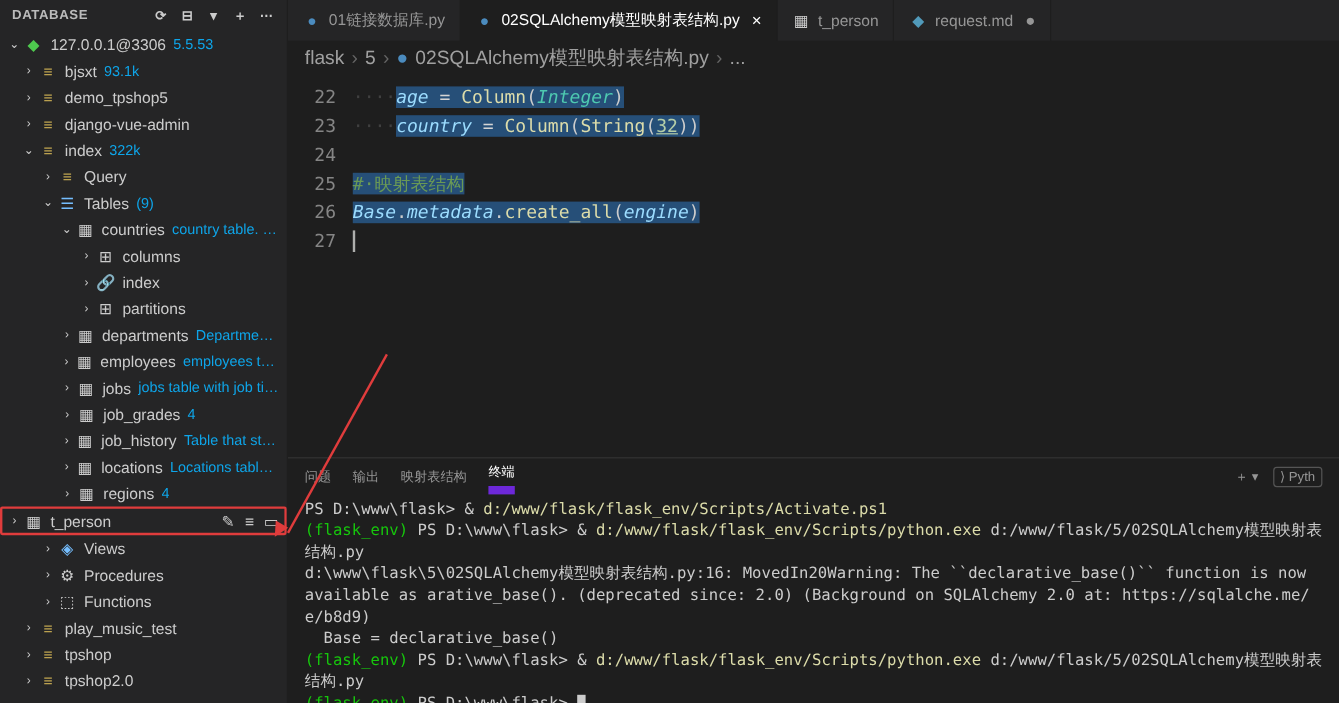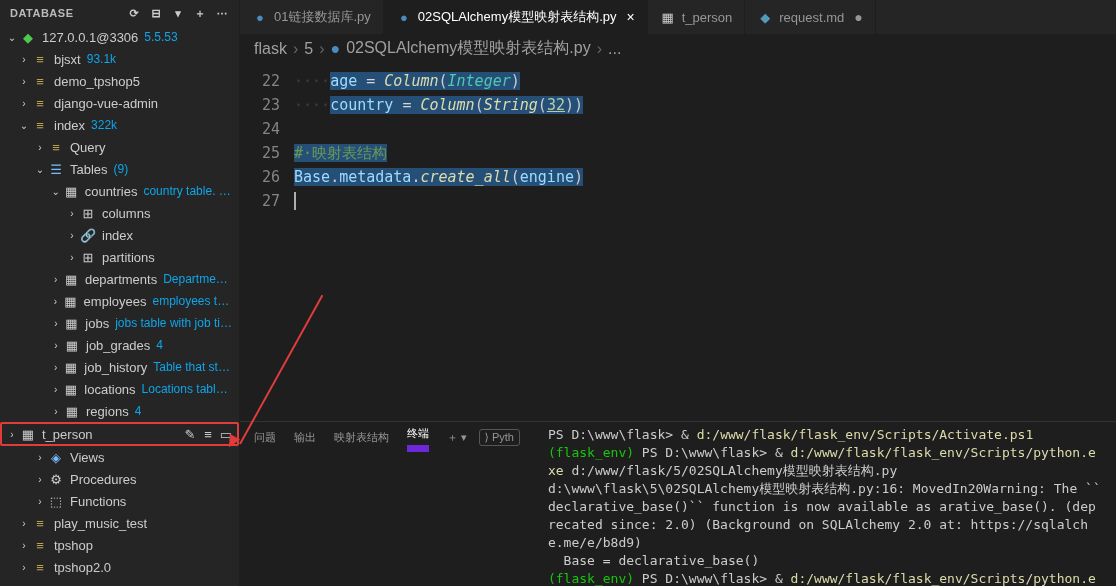--- a/index.html
+++ b/index.html
@@ -61,29 +61,29 @@
 .tab .ticon { margin-right:0; }
 .tab .close { margin-left:4px; font-size:14px; }
 .breadcrumbs { display:flex; align-items:center; padding:4px 14px; font-size:16px; color:#a0a0a0; gap:6px; }
 .breadcrumbs .sep { color:#666; }
 .editor { flex:1; display:flex; font-family: Consolas, monospace; font-size:15px; position:relative; min-height:0; overflow:hidden;}
 .gutter { width:54px; text-align:right; color:#858585; padding:6px 14px 6px 0; line-height:24px; user-select:none;}
 .code { flex:1; padding:6px 0; line-height:24px; white-space:pre; position:relative;}
 .code .line { height:24px; }
 .hl { background:#264f78; }
 .cursor-line::before{content:"";position:absolute;left:0;width:2px;height:18px;background:#aeafad;margin-top:3px;}
-.tok-fn { color:#dcdcaa;font-style:italic; }
+.tok-fn { color:#dcdcaa; }
 .tok-cls { color:#4ec9b0;font-style:italic; }
 .tok-num { color:#b5cea8;text-decoration:underline; }
 .tok-cmt { color:#6a9955; }
 .tok-op { color:#d4d4d4; }
-.tok-var { color:#9cdcfe; }
+.tok-var { color:#9cdcfe;font-style:italic; }
 .tok-ws { color:#404040; }
 
-.panel { height:165px; border-top:1px solid #333; display:flex; flex-direction:row; background:#1e1e1e;}
+.panel { height:205px; border-top:1px solid #333; display:flex; flex-direction:column; background:#1e1e1e;}
 .panel-tabs { display:flex; padding:0 14px; gap:18px; font-size:11px; color:#969696; height:30px; align-items:center;}
 .panel-tabs .ptab { cursor:pointer; padding:4px 0;}
 .panel-tabs .ptab.active { color:#ffffff; border-bottom:7px solid #6d28d9;}
 .panel-tabs .pright { margin-left:auto; display:flex; gap:12px; align-items:center;}
 .terminal { flex:1; padding:4px 14px; font-family: Consolas, monospace; font-size:13px; color:#cccccc; line-height:18px; overflow:hidden; white-space:pre-wrap; word-break:break-all;}
 .t-path { color:#dcdcaa; }
 .t-env { color:#16c60c; }
 .t-cursor { display:inline-block; width:7px; height:14px; background:#cccccc; vertical-align:middle;}
 .annot-line {
   position:absolute;

